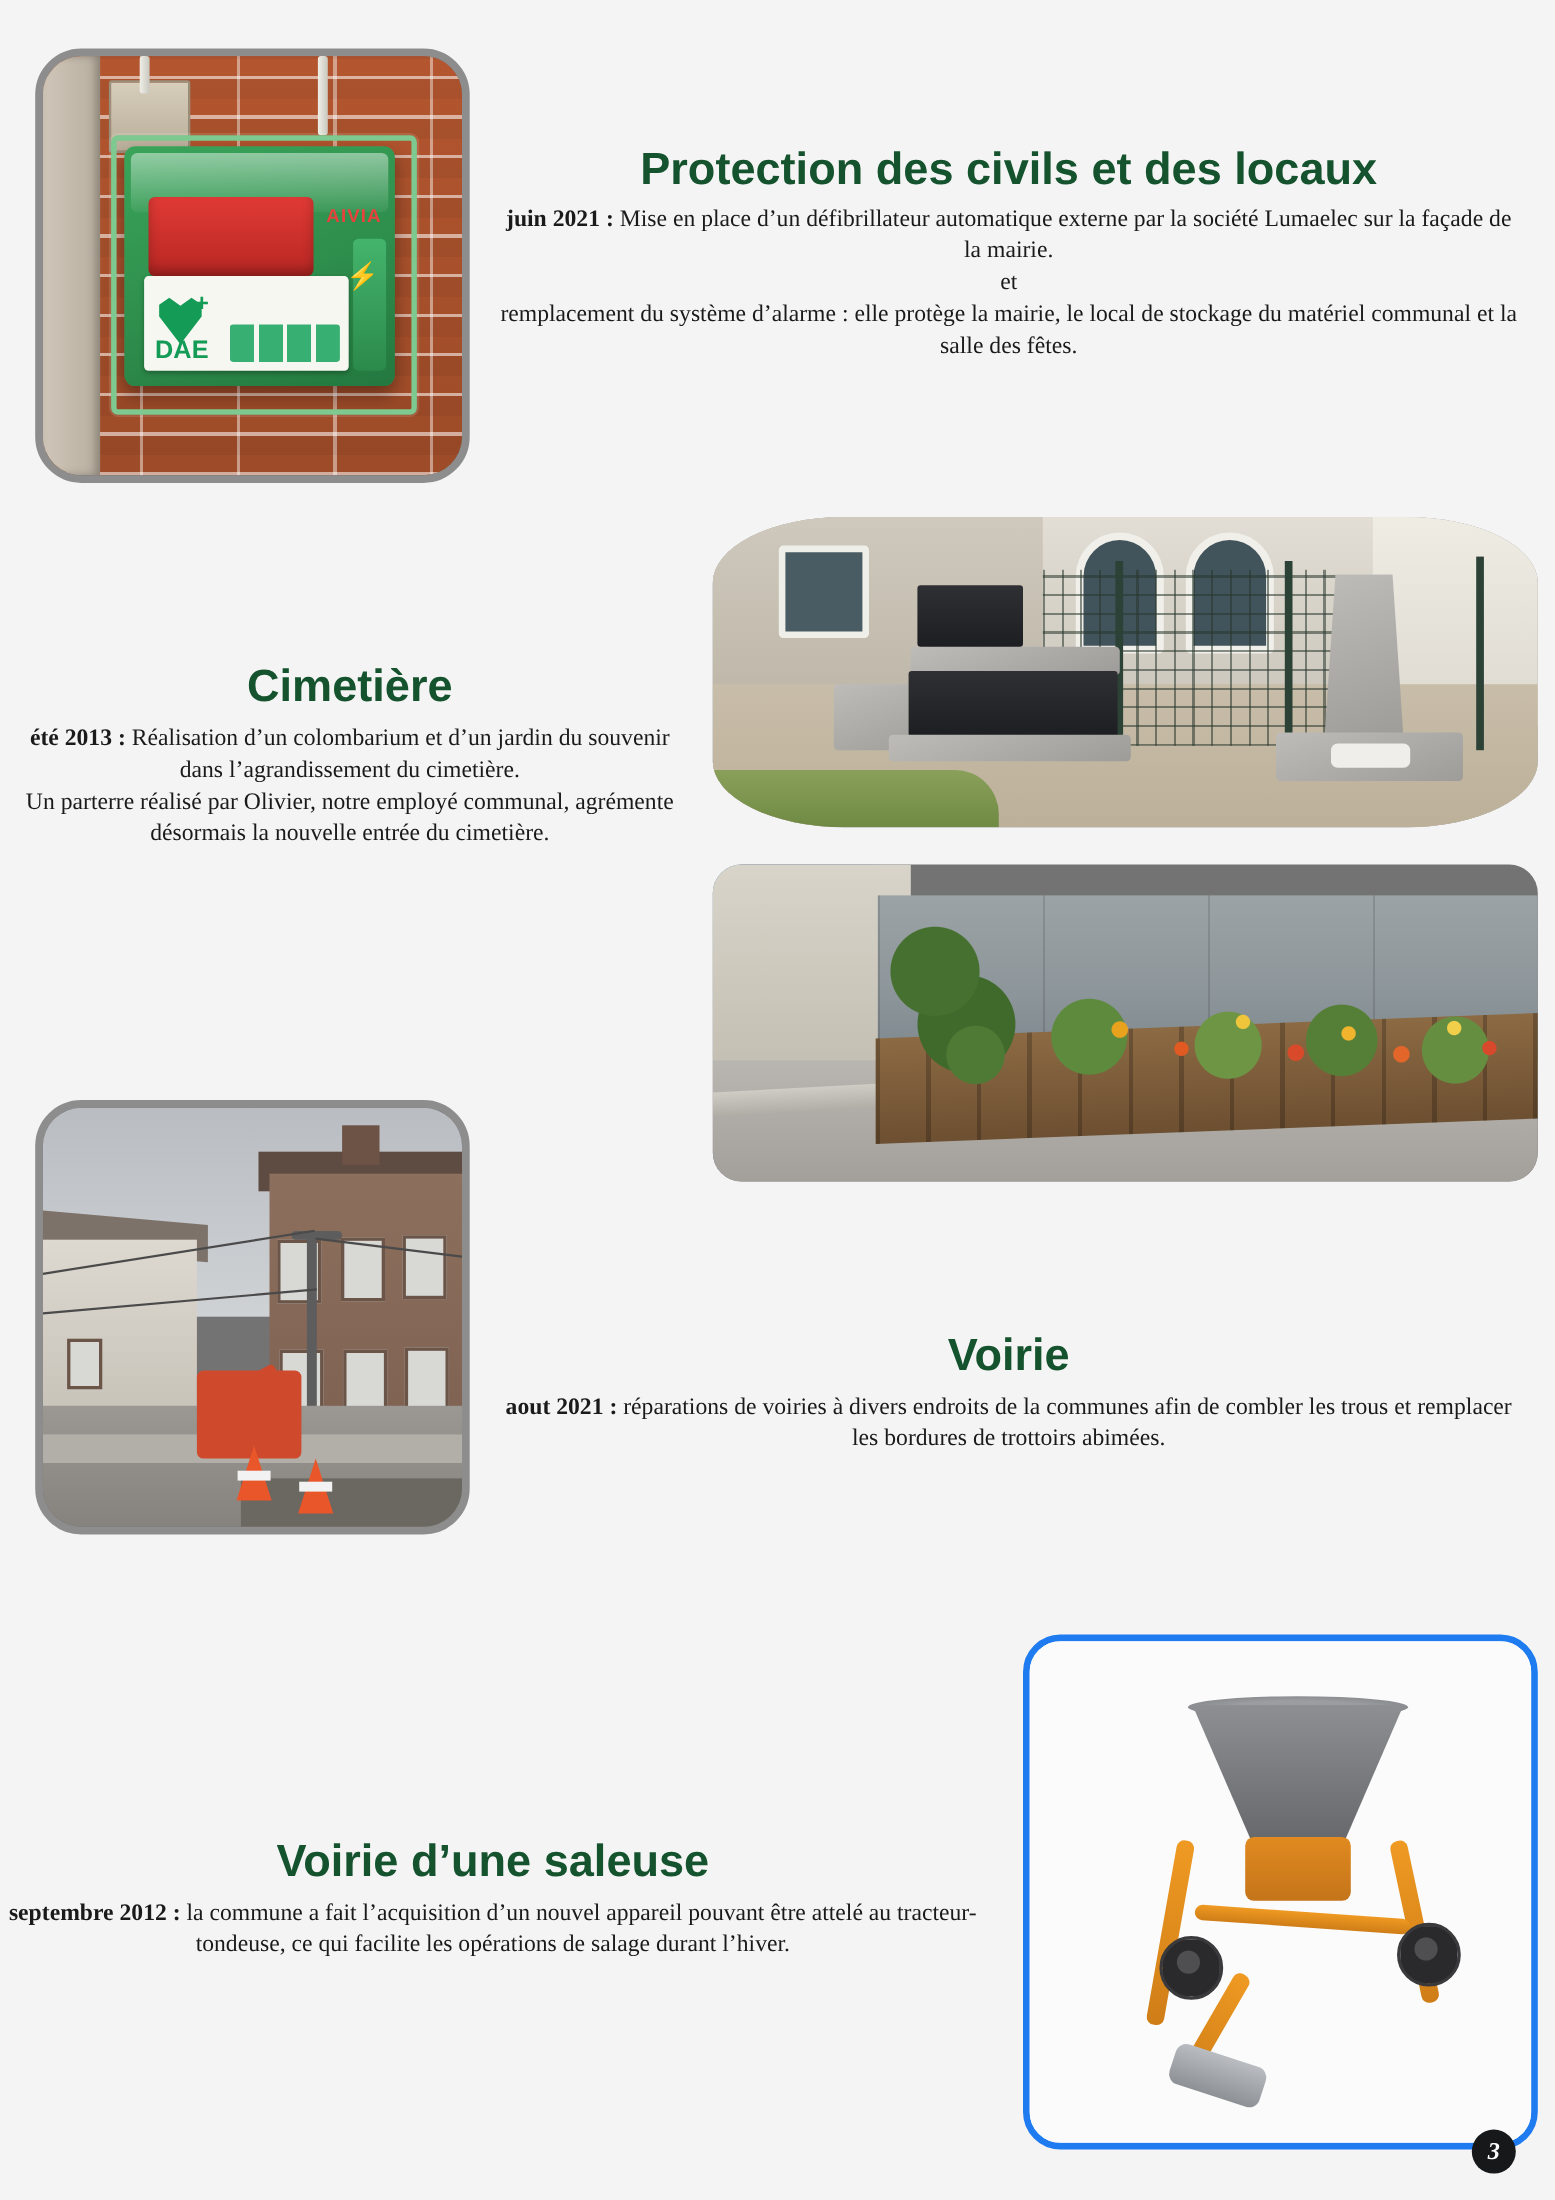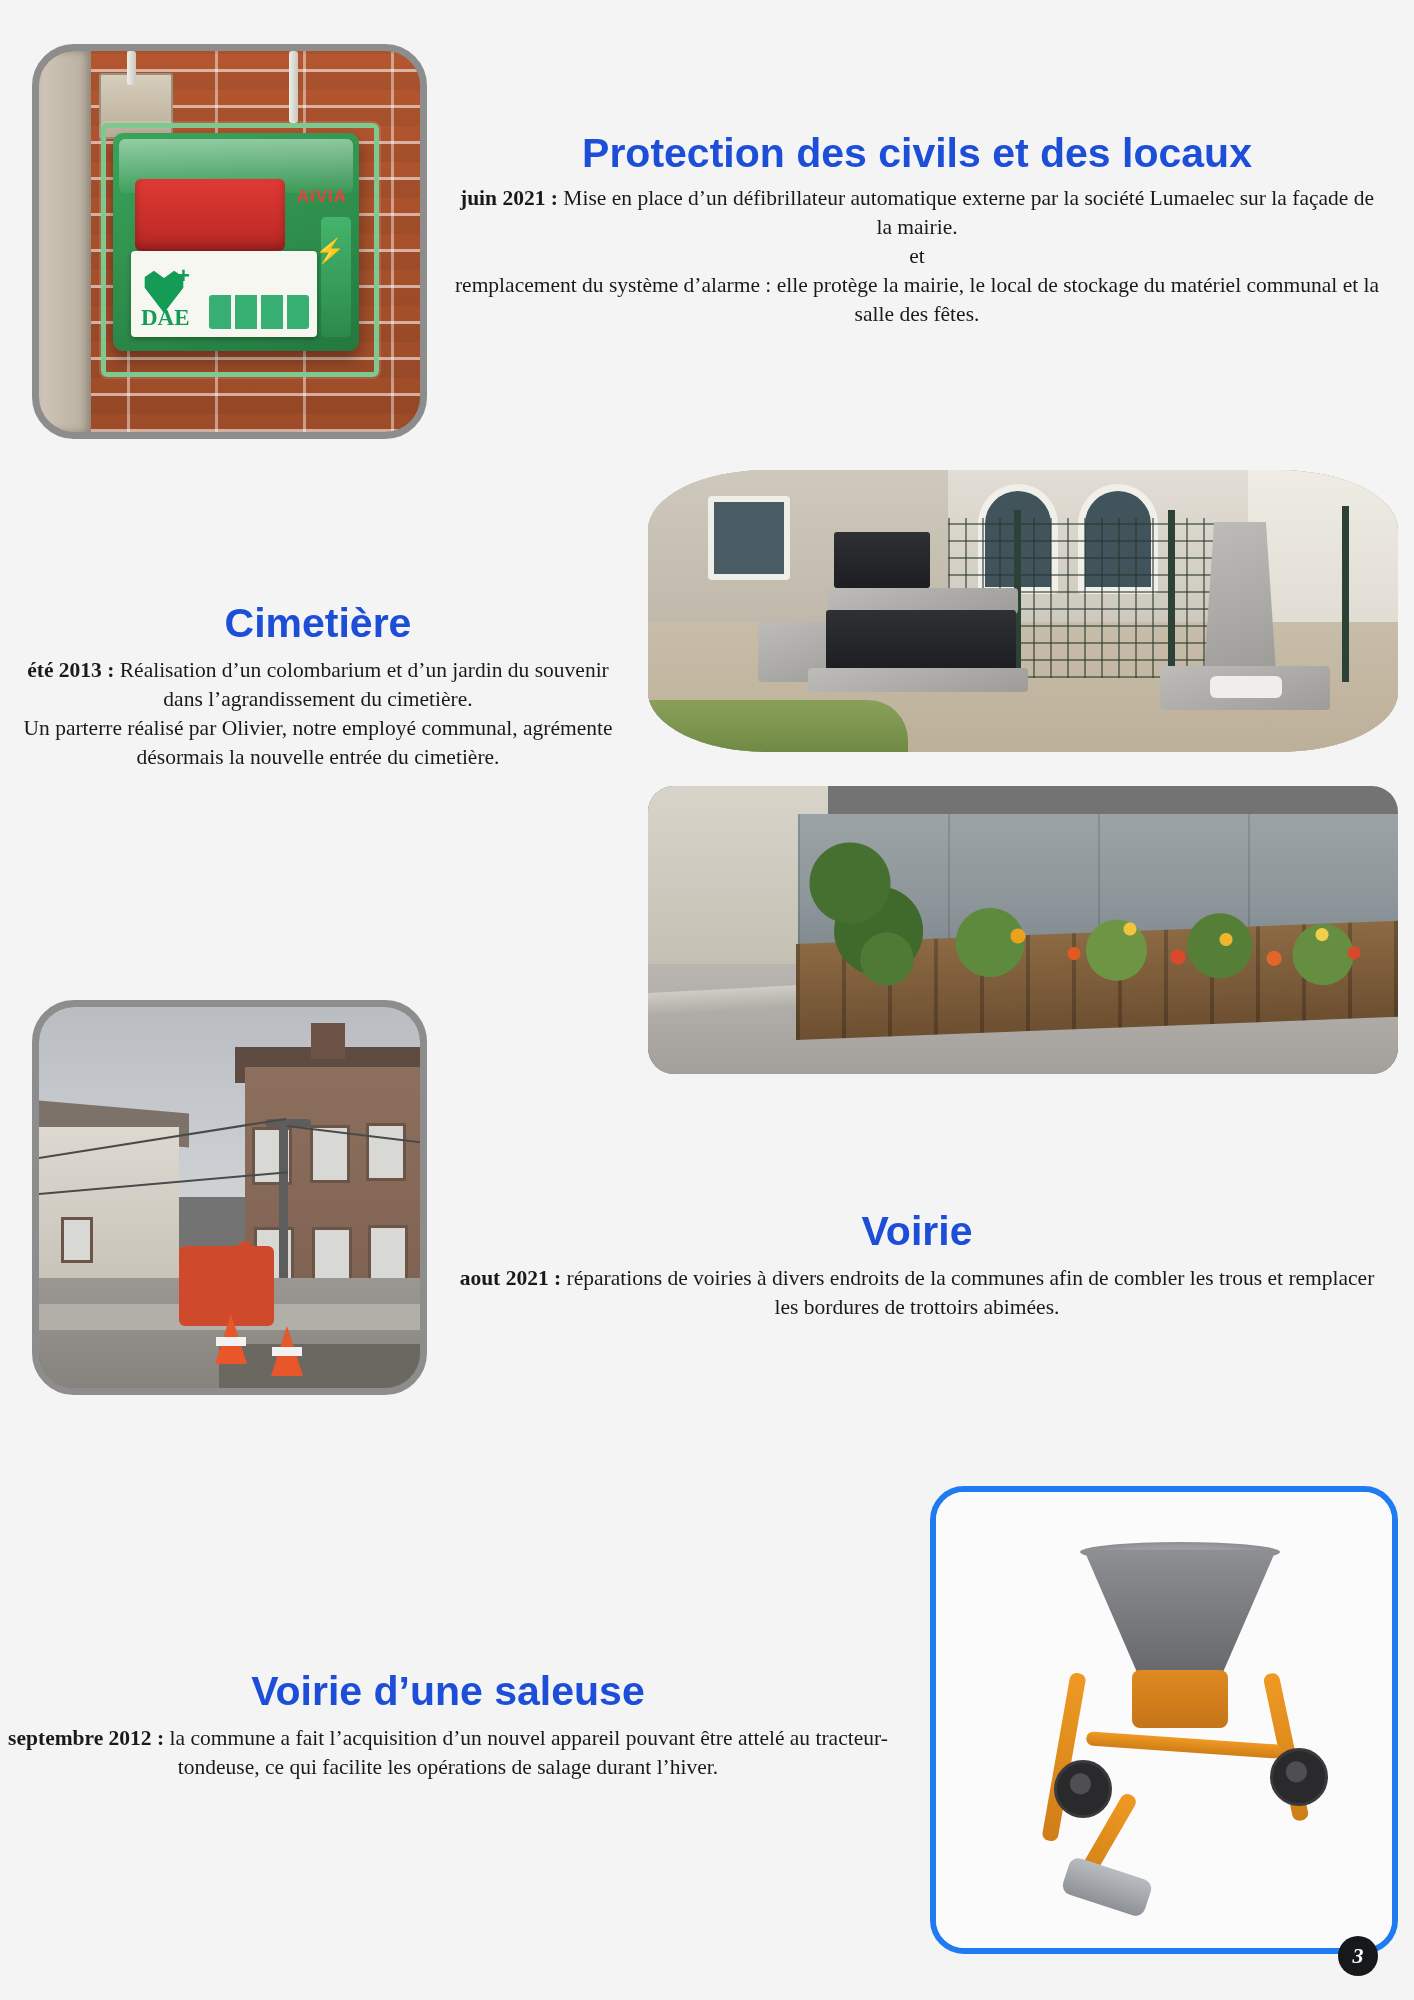--- a/index.html
+++ b/index.html
@@ -21,21 +21,21 @@
     background: #f4f4f4;
   }
 
   
   .section-title {
     font-family: "Liberation Sans", sans-serif;
     font-weight: bold;
     font-size: 41px;
     line-height: 1.22;
     text-align: center;
-    color: #1d4ed8;
+    color: #14532d;
     margin: 0;
   }
   .section-body {
     font-family: "Liberation Serif", serif;
     font-size: 21.5px;
     line-height: 1.35;
     text-align: center;
     color: #1a1a1a;
     margin: 0;
   }
@@ -113,21 +113,21 @@
     position:absolute; left:10px; top:16px; width:46px; height:46px;
     background:#149c57;
     clip-path: polygon(50% 100%, 8% 45%, 8% 22%, 28% 8%, 50% 24%, 72% 8%, 92% 22%, 92% 45%);
   }
   .dae-heart-cross {
     position:absolute; left:46px; top:12px; color:#149c57; font-size:22px; font-weight:bold;
     font-family:"Liberation Sans",sans-serif;
   }
   .dae-text {
     position:absolute; left:10px; bottom:6px; color:#149c57;
-    font-family:Liberation Serif, serif; font-weight:bold; font-size:23px;
+    font-family:Liberation Sans, sans-serif; font-weight:bold; font-size:23px;
   }
   .dae-pics {
     position:absolute; right:8px; bottom:8px; width:100px; height:34px;
     background:
       repeating-linear-gradient(90deg,#17a35c 0 22px, transparent 22px 26px);
     opacity:.85; border-radius:3px;
   }
   .dae-brand {
     position:absolute; right:12px; top:54px; color:#e8423c;
     font-family:"Liberation Sans",sans-serif; font-weight:bold; font-size:17px; letter-spacing:1px;

